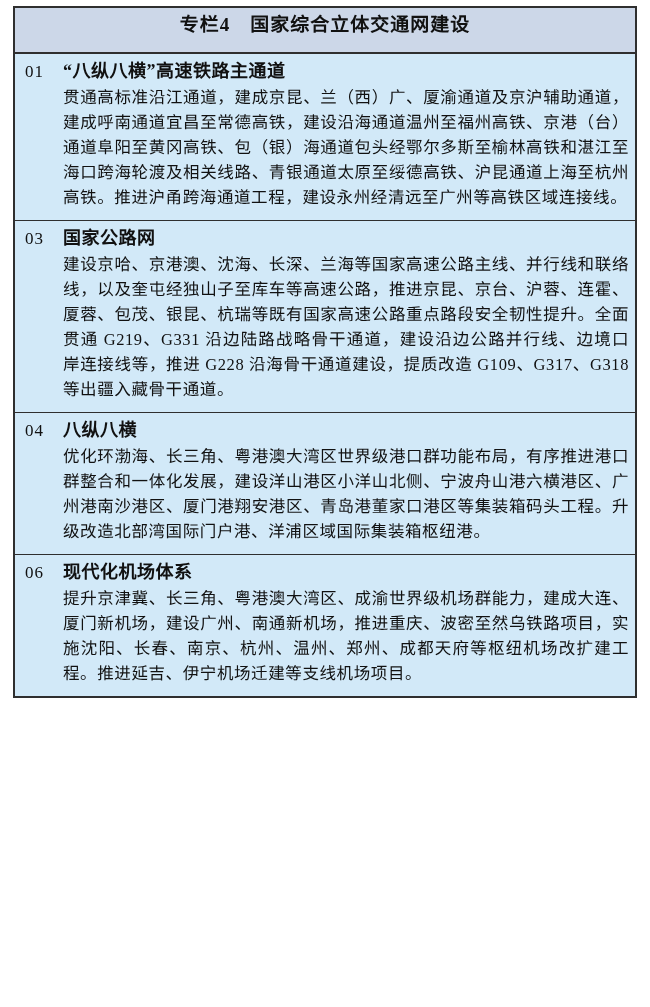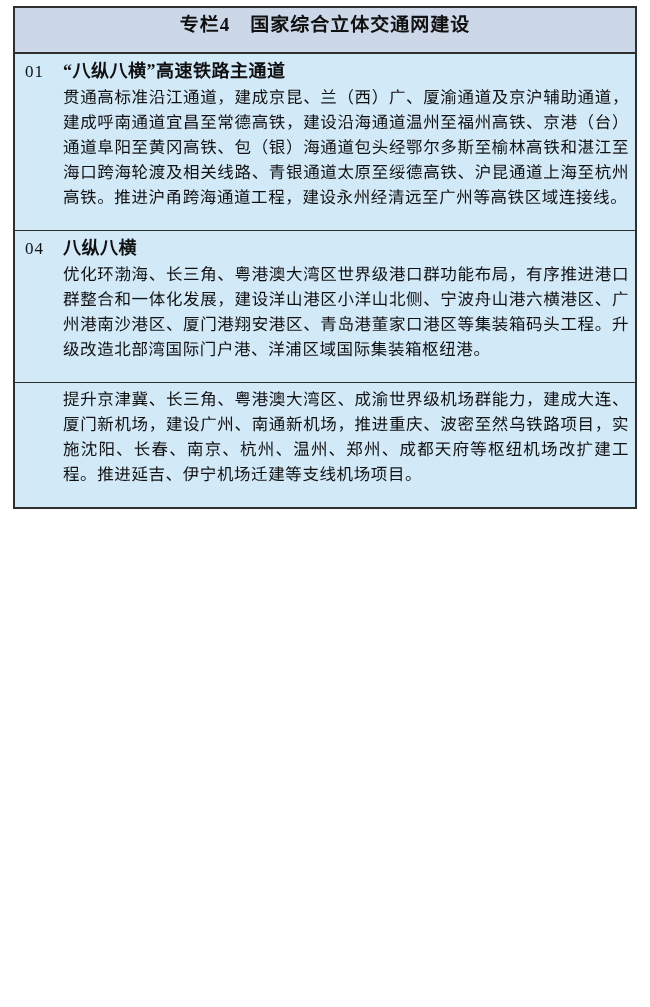--- a/index.html
+++ b/index.html
@@ -31,21 +31,21 @@
     text-align:center;
     font-weight:bold;
     font-size:19px;
     line-height:21px;
     padding:6px 0 17px 0;
     letter-spacing:1px;
   }
   .sections{background:var(--body-bg);}
   .section{
     border-bottom:1px solid var(--border-color);
-    padding:4px 6px 20px 10px;
+    padding:4px 6px 10px 10px;
     background:var(--body-bg);
   }
   .section:last-child{border-bottom:none;}
   .sec-head{
     font-size:18px;
     line-height:27px;
     white-space:nowrap;
   }
   .sec-num{
     display:inline-block;
@@ -73,26 +73,35 @@
   <div class="box-title">专栏4　国家综合立体交通网建设</div>
   <div class="sections">
   <div class="section">
     <div class="sec-head">
       <span class="sec-num">01</span><span class="sec-title">“八纵八横”高速铁路主通道</span>
     </div>
     <p class="sec-body">贯通高标准沿江通道，建成京昆、兰（西）广、厦渝通道及京沪辅助通道，建成呼南通道宜昌至常德高铁，建设沿海通道温州至福州高铁、京港（台）通道阜阳至黄冈高铁、包（银）海通道包头经鄂尔多斯至榆林高铁和湛江至海口跨海轮渡及相关线路、青银通道太原至绥德高铁、沪昆通道上海至杭州高铁。推进沪甬跨海通道工程，建设永州经清远至广州等高铁区域连接线。</p>
   </div>
 
 
+  <div class="section">
+    <div class="sec-head">
+      <span class="sec-num">03</span><span class="sec-title">国家公路网</span>
+    </div>
+    <p class="sec-body">建设京哈、京港澳、沈海、长深、兰海等国家高速公路主线、并行线和联络线，以及奎屯经独山子至库车等高速公路，推进京昆、京台、沪蓉、连霍、厦蓉、包茂、银昆、杭瑞等既有国家高速公路重点路段安全韧性提升。全面贯通 G219、G331 沿边陆路战略骨干通道，建设沿边公路并行线、边境口岸连接线等，推进 G228 沿海骨干通道建设，提质改造 G109、G317、G318 等出疆入藏骨干通道。</p>
+  </div>
 
   <div class="section">
     <div class="sec-head">
       <span class="sec-num">04</span><span class="sec-title">八纵八横</span>
     </div>
     <p class="sec-body">优化环渤海、长三角、粤港澳大湾区世界级港口群功能布局，有序推进港口群整合和一体化发展，建设洋山港区小洋山北侧、宁波舟山港六横港区、广州港南沙港区、厦门港翔安港区、青岛港董家口港区等集装箱码头工程。升级改造北部湾国际门户港、洋浦区域国际集装箱枢纽港。</p>
   </div>
 
 
   <div class="section">
+    <div class="sec-head">
+      <span class="sec-num">06</span><span class="sec-title">现代化机场体系</span>
+    </div>
     <p class="sec-body">提升京津冀、长三角、粤港澳大湾区、成渝世界级机场群能力，建成大连、厦门新机场，建设广州、南通新机场，推进重庆、波密至然乌铁路项目，实施沈阳、长春、南京、杭州、温州、郑州、成都天府等枢纽机场改扩建工程。推进延吉、伊宁机场迁建等支线机场项目。</p>
   </div>
 </div>
 </div>
 
 </body></html>

